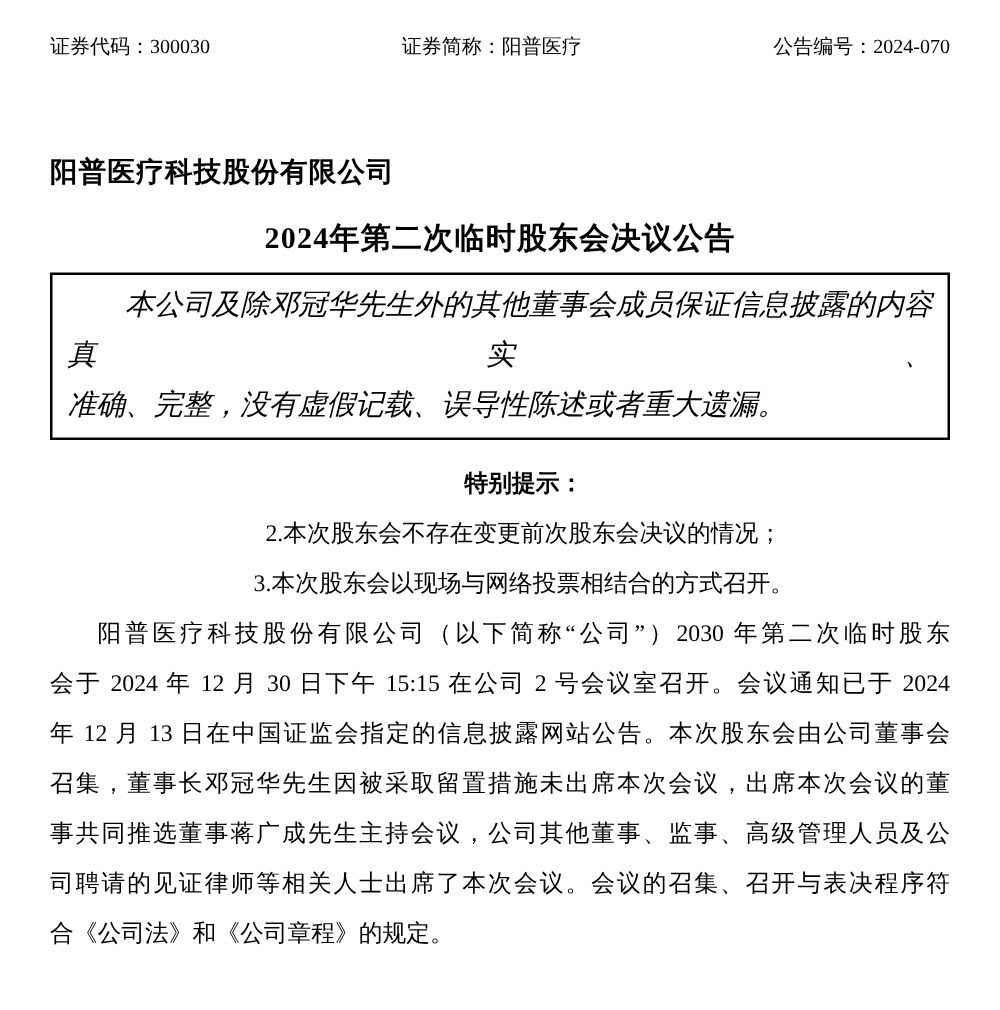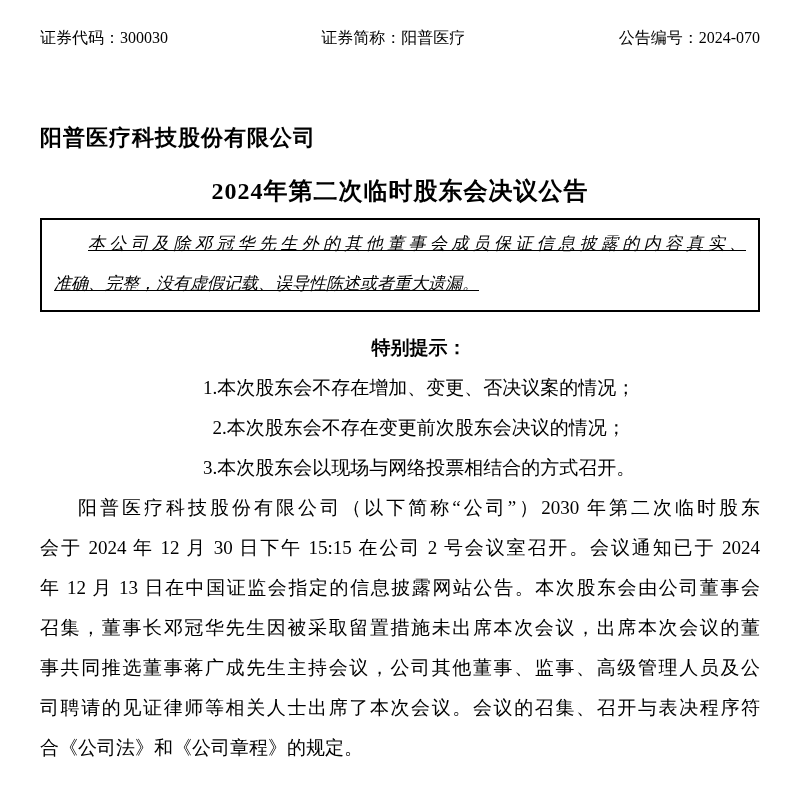--- a/index.html
+++ b/index.html
@@ -42,23 +42,22 @@
     text-align: center;
     letter-spacing: 1px;
   }
   .disclaimer-box {
     margin-top: 15px;
     border: 2px solid #000000;
     padding: 4px 12px 6px 12px;
     font-style: italic;
   }
   .box-line {
-    font-size: 17px;
+    font-size: 23px;
     line-height: 40px;
-    text-decoration: underline;
   }
   .content {
     margin-top: 16px;
   }
   .line {
     font-size: 19px;
     line-height: 40px;
   }
   .indent { text-indent: 2em; text-align: center; }
   .bold { font-weight: bold; }
@@ -82,21 +81,20 @@
 
   <h2 class="subtitle">2024年第二次临时股东会决议公告</h2>
 
   <div class="disclaimer-box">
     <div class="box-line indent just">本公司及除邓冠华先生外的其他董事会成员保证信息披露的内容真实、</div>
     <div class="box-line">准确、完整，没有虚假记载、误导性陈述或者重大遗漏。</div>
   </div>
 
   <div class="content">
     <div class="line bold indent">特别提示：</div>
-    <div class="line indent">1.本次股东会不存在增加、变更、否决议案的情况；</div>
     <div class="line indent">2.本次股东会不存在变更前次股东会决议的情况；</div>
     <div class="line indent">3.本次股东会以现场与网络投票相结合的方式召开。</div>
 
 
     <div class="line indent just">阳普医疗科技股份有限公司（以下简称“公司”）2030 年第二次临时股东</div>
     <div class="line just">会于 2024 年 12 月 30 日下午 15:15 在公司 2 号会议室召开。会议通知已于 2024</div>
     <div class="line just">年 12 月 13 日在中国证监会指定的信息披露网站公告。本次股东会由公司董事会</div>
     <div class="line just">召集，董事长邓冠华先生因被采取留置措施未出席本次会议，出席本次会议的董</div>
     <div class="line just">事共同推选董事蒋广成先生主持会议，公司其他董事、监事、高级管理人员及公</div>
     <div class="line just">司聘请的见证律师等相关人士出席了本次会议。会议的召集、召开与表决程序符</div>

